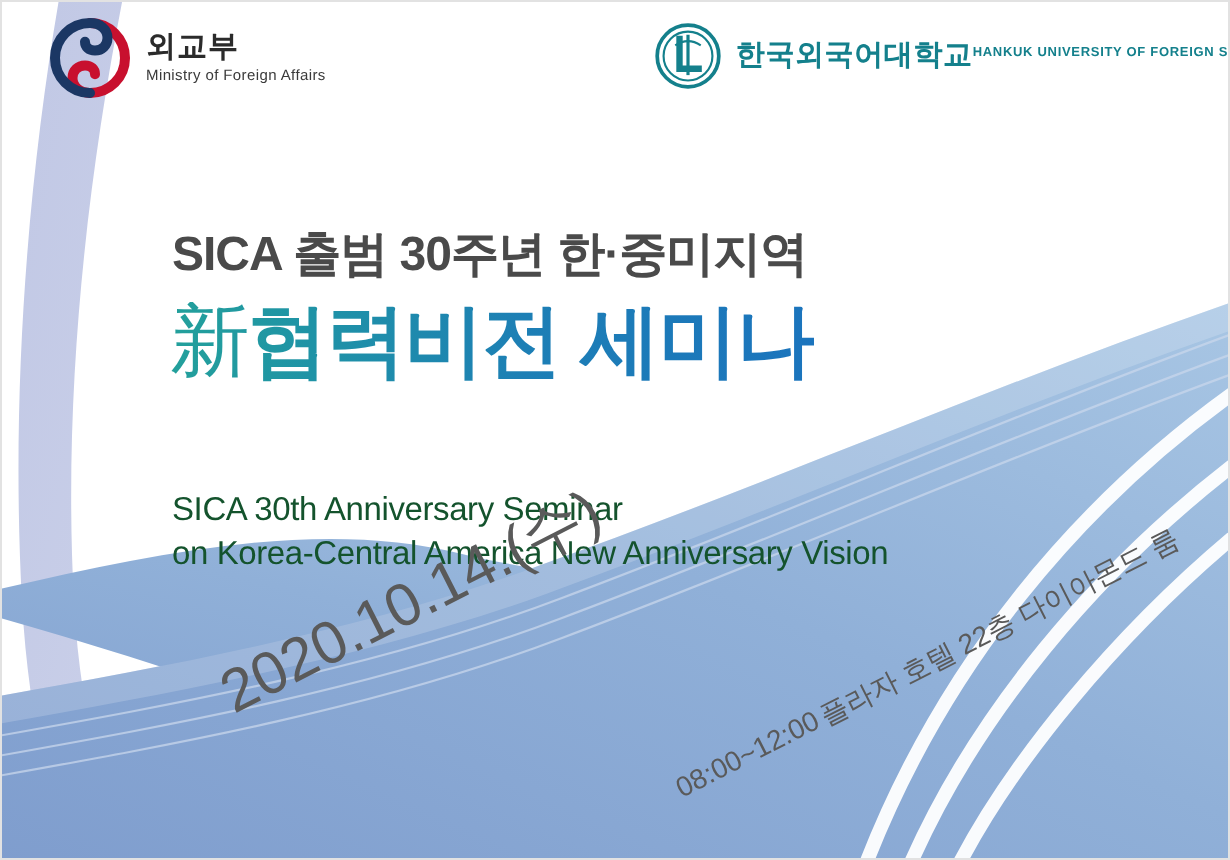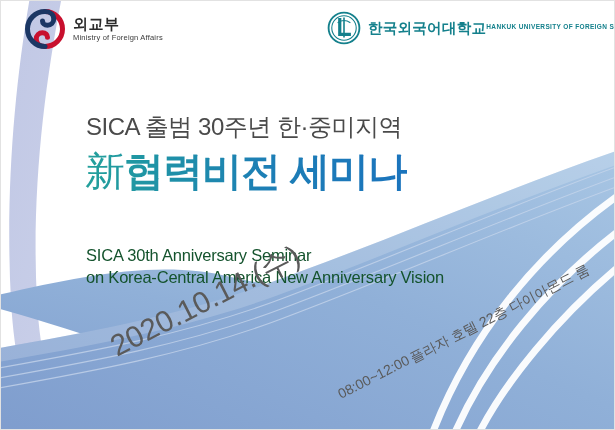--- a/index.html
+++ b/index.html
@@ -28,21 +28,21 @@
 
   .hufs{position:absolute;right:18px;top:10px;display:flex;align-items:center;gap:7px;}
   .hufs-mark{width:34px;height:34px;flex:0 0 34px;}
   .hufs-text{display:flex;flex-direction:row;line-height:1;}
   .hufs-ko{font-size:14.5px;font-weight:700;color:#14808c;letter-spacing:.3px;}
   .hufs-en{font-size:6.5px;font-weight:700;color:#14808c;margin-top:3px;letter-spacing:.35px;}
 
   
   .kicker{
     position:absolute;left:85px;top:110px;
-    font-size:24px;font-weight:400;color:#4a4a4a;
+    font-size:24px;font-weight:700;color:#4a4a4a;
     letter-spacing:-0.5px;white-space:nowrap;
   }
 
   .headline{
     position:absolute;left:84px;top:150px;
     font-size:40px;font-weight:700;
     letter-spacing:-1px;white-space:nowrap;line-height:1;
     background:linear-gradient(90deg,#23a09b 0%,#1f93a6 22%,#1d7fb5 55%,#1b74bd 100%);
     -webkit-background-clip:text;background-clip:text;
     -webkit-text-fill-color:transparent;color:#1d7fb5;

